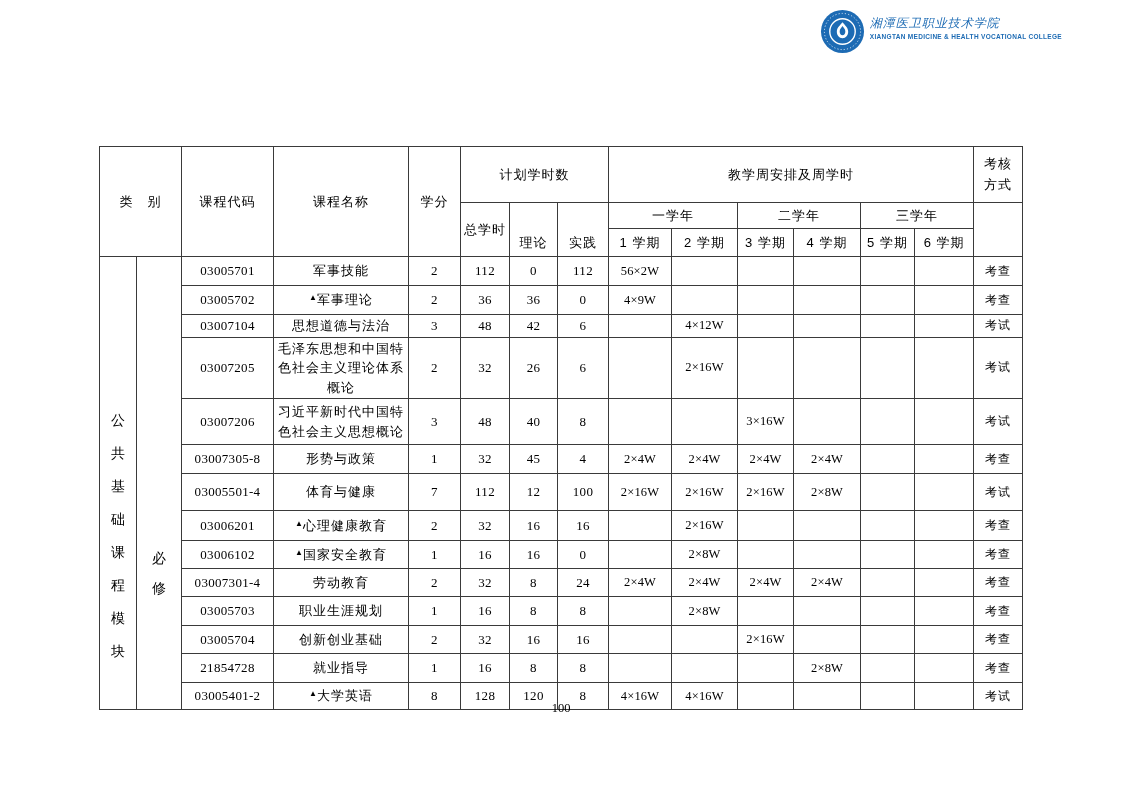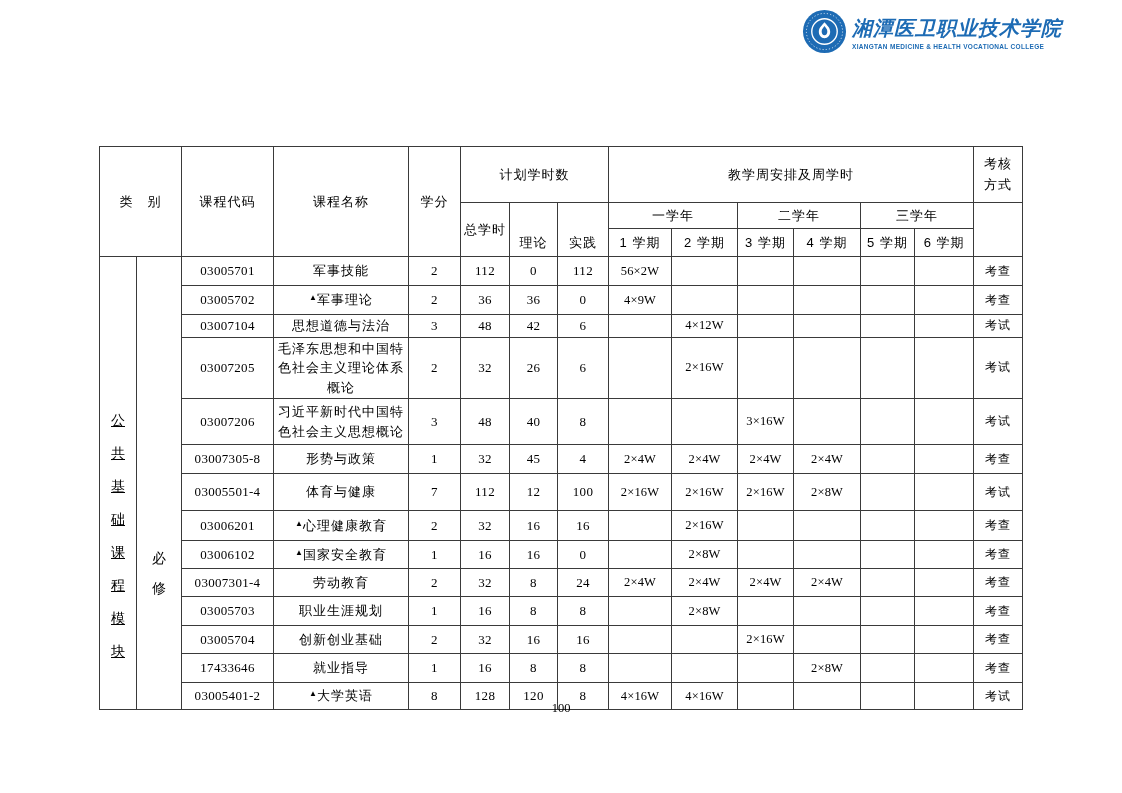--- a/index.html
+++ b/index.html
@@ -8,21 +8,21 @@
     font-family:"Liberation Serif","DejaVu Serif",serif;color:#000;overflow:hidden;
   }
   
   .appendix{position:absolute;left:123px;top:66px;font-size:15px;letter-spacing:1px;}
   .doc-title{position:absolute;left:0;right:0;top:96px;text-align:center;
     font-size:17px;font-weight:bold;letter-spacing:1px;}
   
   .logo{position:absolute;top:9px;right:60px;display:flex;align-items:flex-start;gap:5px;}
   .emblem{display:block;}
   .logo-text{display:flex;flex-direction:column;justify-content:center;padding-top:6px;}
-  .logo-cn{font-size:20px;font-weight:bold;font-style:italic;letter-spacing:1px;white-space:nowrap;}
+  .logo-cn{font-size:12px;font-weight:normal;font-style:italic;letter-spacing:1px;white-space:nowrap;}
   .logo-en{font-size:6.5px;font-weight:bold;letter-spacing:0.3px;white-space:nowrap;
     font-family:"Liberation Sans","DejaVu Sans",sans-serif;margin-top:1px;}
   
   .sched-table{position:absolute;left:99px;top:146px;border-collapse:collapse;
     table-layout:fixed;width:923px;}
   .sched-table th,.sched-table td{
     border:1px solid #3a3a3a;padding:0;text-align:center;vertical-align:middle;
     overflow:hidden;font-weight:normal;}
   .sched-table thead th{
     font-family:"Liberation Sans","DejaVu Sans",sans-serif;font-size:13px;letter-spacing:1px;}
@@ -31,21 +31,21 @@
   th.assess div{line-height:1.55;}
   td{font-size:13px;}
   td.code,td.num{font-size:13px;letter-spacing:0.3px;}
   td.name{font-size:13px;letter-spacing:1px;line-height:1.5;padding:1px 1px;}
   td.sched{font-size:12.5px;letter-spacing:0.2px;}
   td.exam{font-size:12px;letter-spacing:1px;}
   .mark{font-size:8px;vertical-align:4px;letter-spacing:0;}
   td.vert-cell{vertical-align:top;}
   .vtext{width:15px;margin:0 auto;word-break:break-all;font-size:14px;
     font-family:"Liberation Sans","DejaVu Sans",sans-serif;}
-  .mod-text{line-height:33px;padding-top:147px;text-decoration:underline;}
+  .mod-text{line-height:33px;padding-top:147px;}
   .typ-text{line-height:30px;padding-top:286px;}
   
   .page-number{position:absolute;left:0;right:0;top:701px;text-align:center;font-size:12.5px;}
 </style>
 </head>
 <body>
 
 <div class="page">
 
   <div class="logo" style="color: rgb(29, 107, 180);">
@@ -295,21 +295,21 @@
           <td class="num">16</td>
           <td class="sched"></td>
           <td class="sched"></td>
           <td class="sched">2×16W</td>
           <td class="sched"></td>
           <td class="sched"></td>
           <td class="sched"></td>
           <td class="exam">考查</td>
         </tr>
         <tr style="height:29px">
-          <td class="code">17433646</td>
+          <td class="code">21854728</td>
           <td class="name"><span class="mark"></span><span>就业指导</span></td>
           <td class="num">1</td>
           <td class="num">16</td>
           <td class="num">8</td>
           <td class="num">8</td>
           <td class="sched"></td>
           <td class="sched"></td>
           <td class="sched"></td>
           <td class="sched">2×8W</td>
           <td class="sched"></td>

